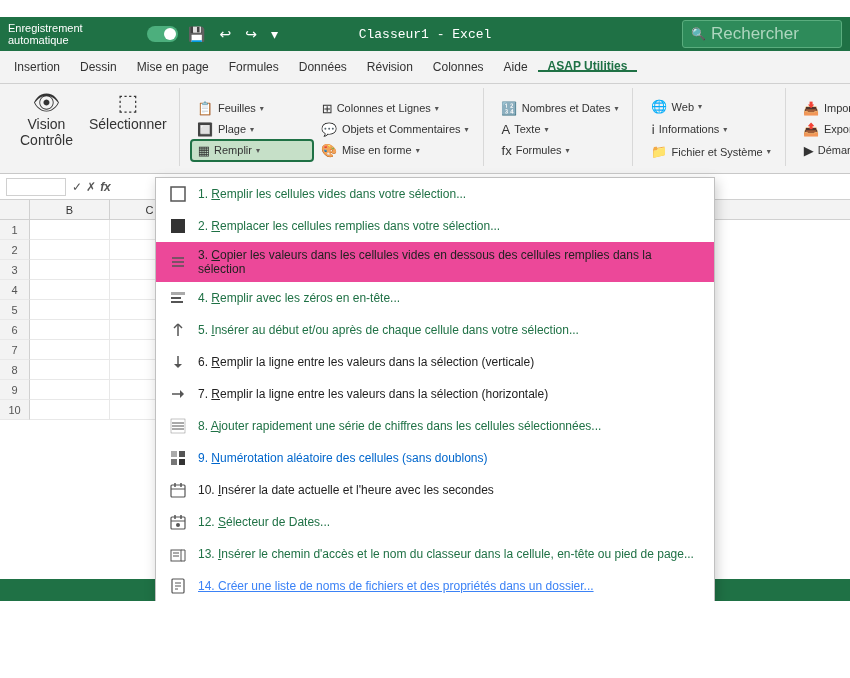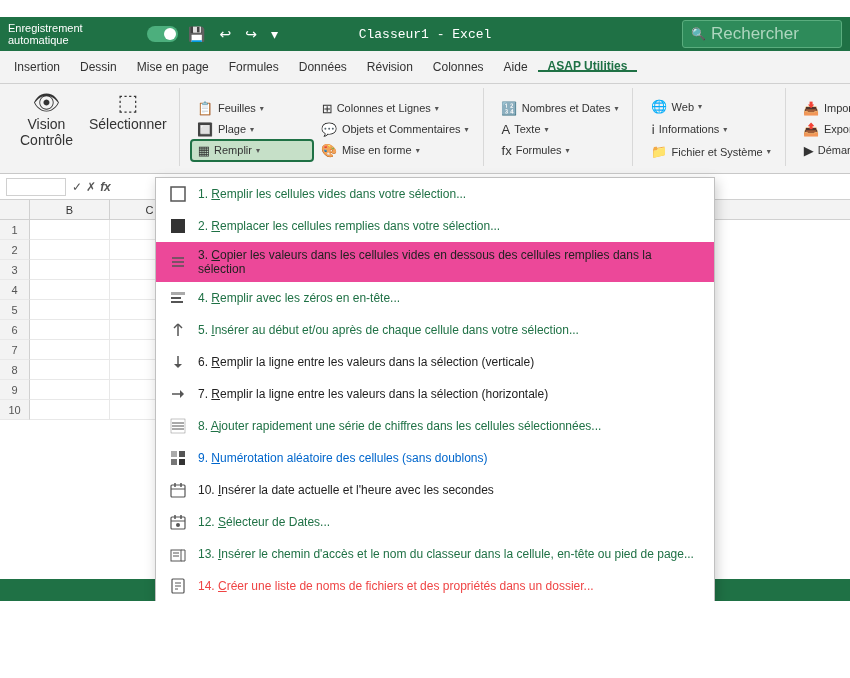--- a/index.html
+++ b/index.html
@@ -630,17 +630,17 @@
       </div>
       <div class="dropdown-item">
         <div class="dropdown-icon">
           <svg width="16" height="16" viewBox="0 0 16 16">
             <rect x="2" y="1" width="12" height="14" rx="1" fill="none" stroke="#555" stroke-width="1.2"></rect>
             <line x1="5" y1="5" x2="11" y2="5" stroke="#555" stroke-width="1"></line>
             <line x1="5" y1="8" x2="11" y2="8" stroke="#555" stroke-width="1"></line>
             <line x1="5" y1="11" x2="8" y2="11" stroke="#555" stroke-width="1"></line>
           </svg>
         </div>
-        <div class="dropdown-text" style="color: #ef4444;">14. <u>C</u>réer une liste de noms de fichiers et des propriétés dans un dossier...</div>
+        <div class="dropdown-text" style="color: #3b82f6; text-decoration: underline;">14. <u>C</u>réer une liste de noms de fichiers et des propriétés dans un dossier...</div>
       </div>
     </div>
 
 </div>
 
 </body></html>

